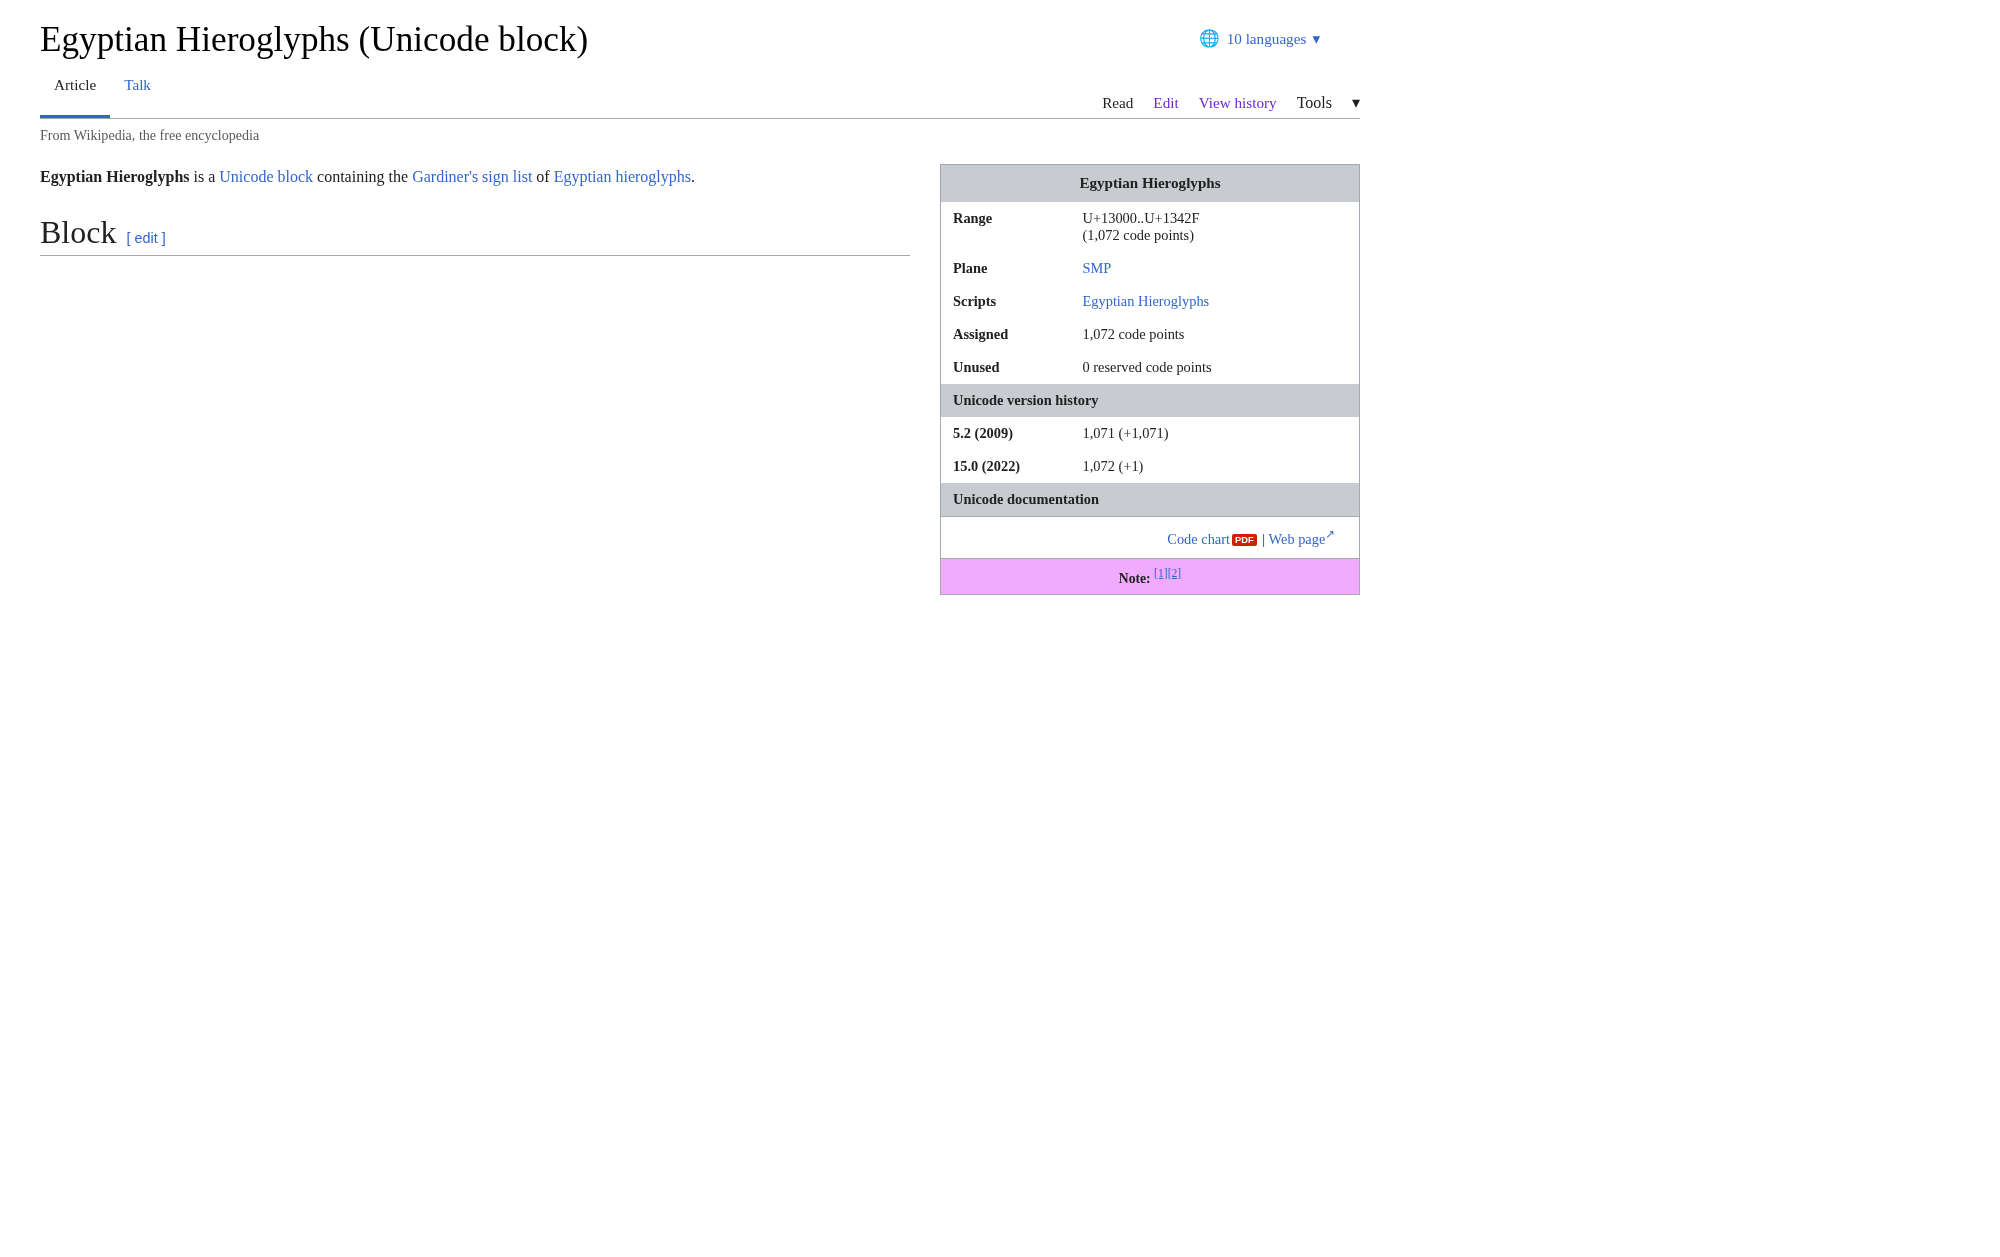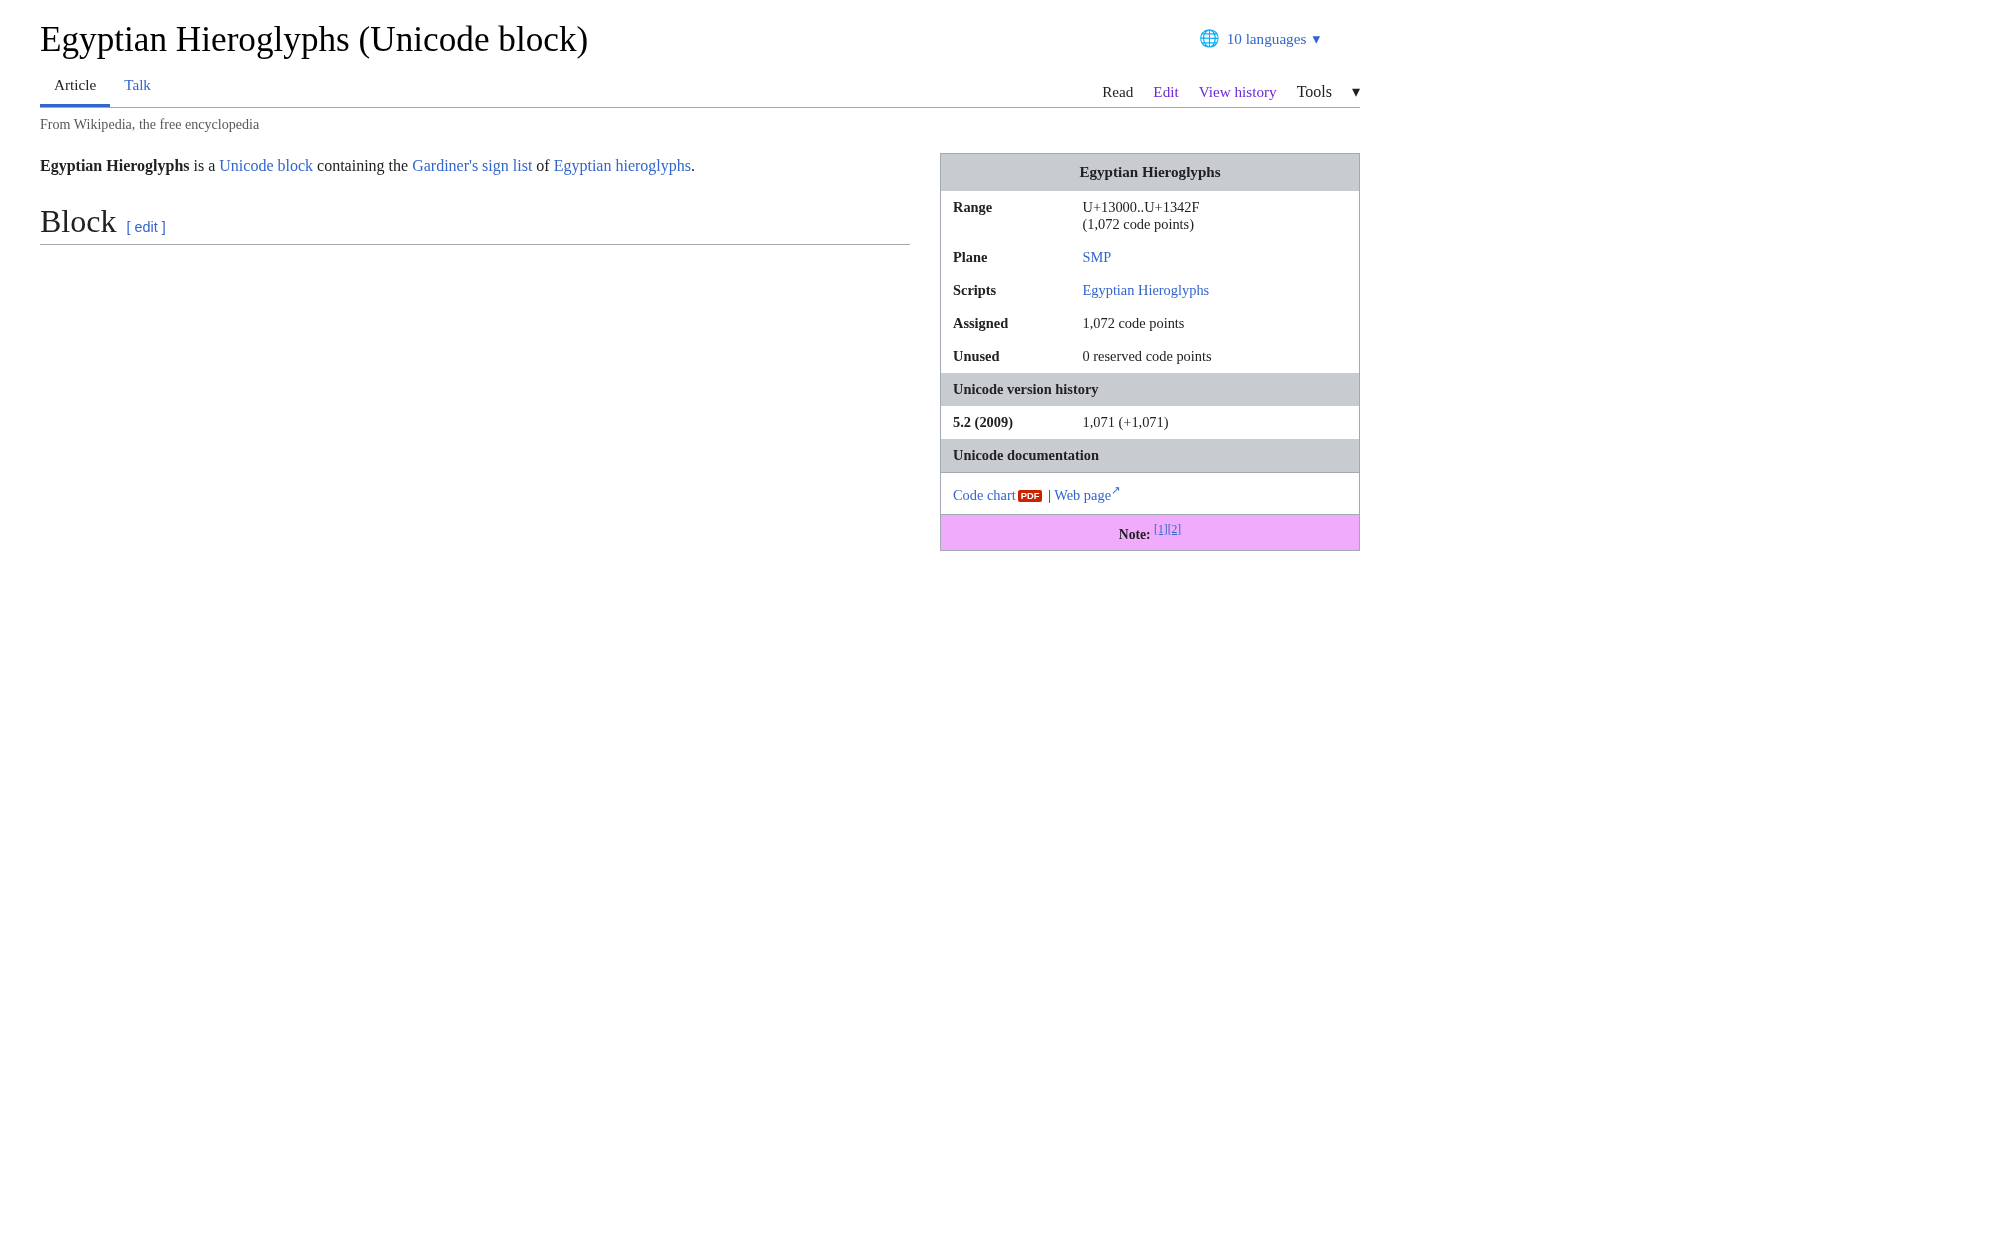--- a/index.html
+++ b/index.html
@@ -49,21 +49,21 @@
       display: flex;
       gap: 0;
     }
     .tab-bar-right {
       display: flex;
       align-items: center;
       gap: 20px;
       padding-bottom: 6px;
     }
     .tab {
-      padding: 8px 14px 10px 14px;
+      padding: 8px 14px 21px 14px;
       font-size: 0.95em;
       color: #3366cc;
       cursor: pointer;
       border-bottom: 3px solid transparent;
       text-decoration: none;
     }
     .tab.active {
       color: #202122;
       border-bottom: 3px solid #3366cc;
       font-weight: normal;
@@ -166,22 +166,22 @@
     .infobox-value {
       padding: 8px 12px;
       flex: 1;
     }
     .infobox-value a {
       color: #3366cc;
       text-decoration: none;
     }
     .infobox-doc-row {
       border-top: 1px solid #a2a9b1;
-      text-align: left;
-      padding: 10px 12px;
+      text-align: right;
+      padding: 10px 24px;
     }
     .infobox-doc-row a {
       color: #3366cc;
       text-decoration: none;
     }
     .infobox-note-row {
       border-top: 1px solid #a2a9b1;
       background: #f0abfc;
       padding: 8px 12px;
       text-align: center;
@@ -307,20 +307,27 @@
       </tr>
 
       <tr>
         <td class="infobox-label">
           <strong>5.2</strong>
           <span> (2009)</span>
         </td>
         <td class="infobox-value">1,071 (+1,071)</td>
       </tr>
 
+      <tr>
+        <td class="infobox-label">
+          <strong>15.0</strong>
+          <span> (2022)</span>
+        </td>
+        <td class="infobox-value">1,072 (+1)</td>
+      </tr>
 
       <tr>
         <td colspan="2" class="infobox-section-header">Unicode documentation</td>
       </tr>
 
       <tr>
         <td colspan="2" class="infobox-doc-row">
           <a href="#">Code chart</a><span class="pdf-icon">PDF</span>
           <span> | </span>
           <a href="#">Web page</a><span class="ext-link-icon">↗</span>

